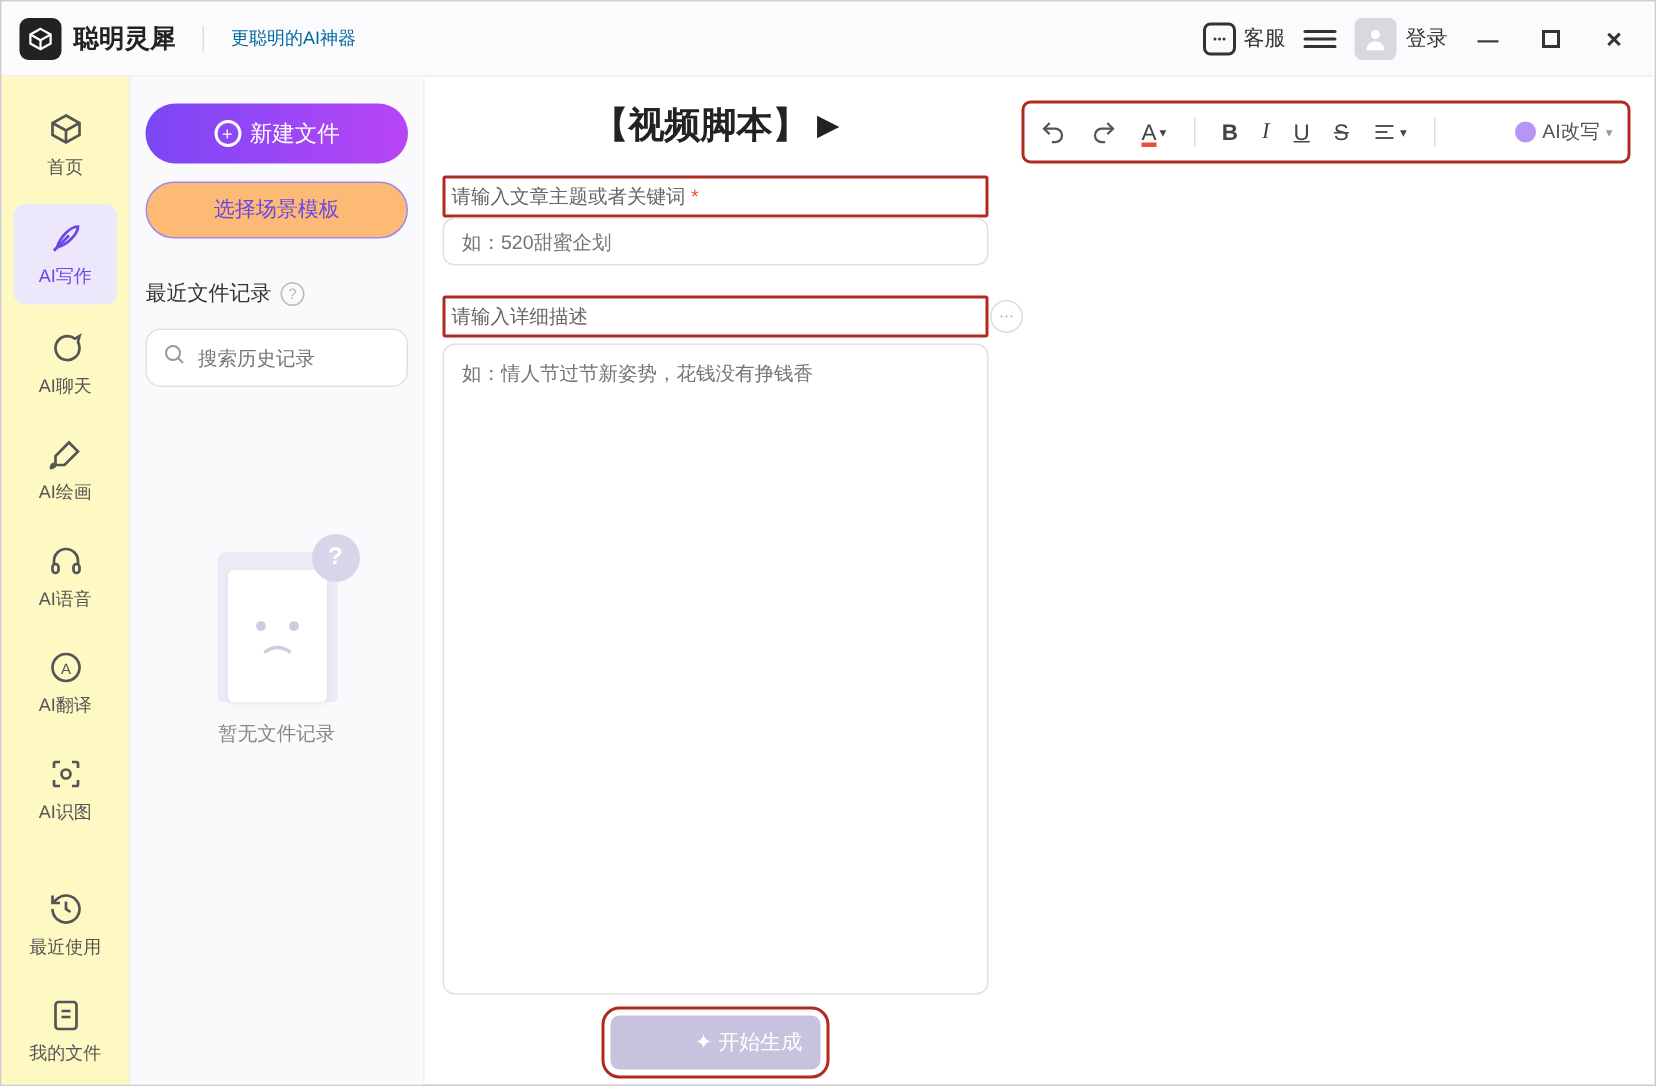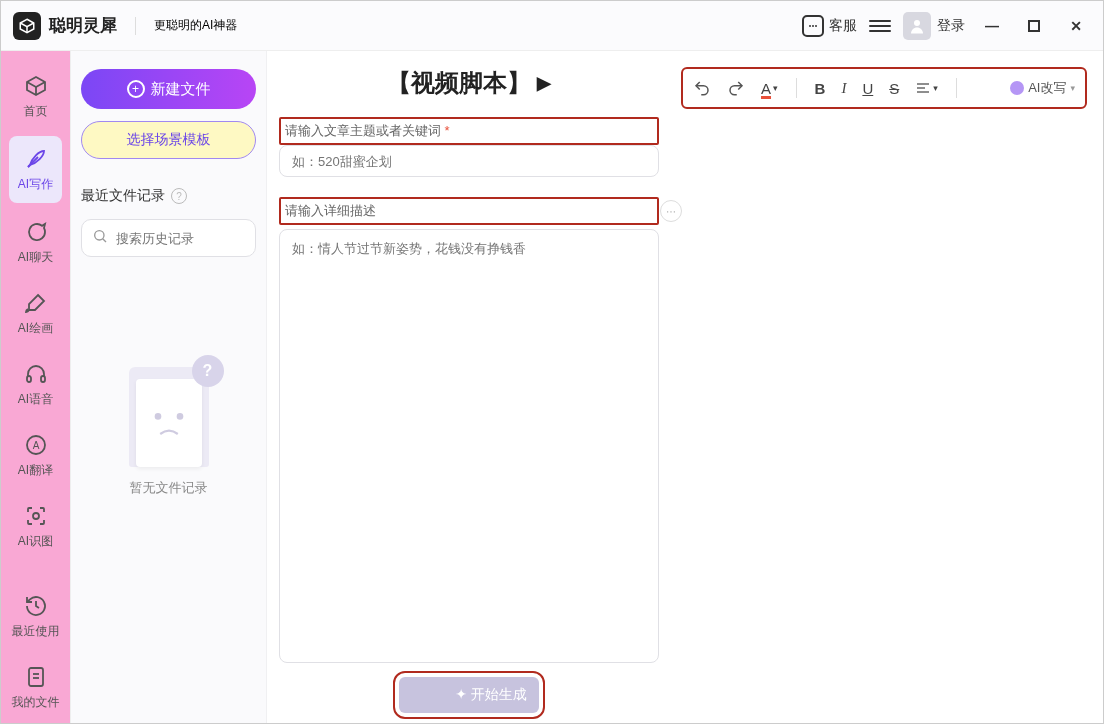--- a/index.html
+++ b/index.html
@@ -5,45 +5,45 @@
     * { margin: 0; padding: 0; box-sizing: border-box; font-family: -apple-system, "Segoe UI", "PingFang SC", "Microsoft YaHei", sans-serif; }
     body { width: 1104px; height: 724px; background: #fff; color: #333; overflow: hidden; border: 1px solid #ccc; }
 
     
     .titlebar { display: flex; align-items: center; height: 50px; padding: 0 12px; border-bottom: 1px solid #eee; background: #fbfbfd; }
     .logo-block { display: flex; align-items: center; gap: 8px; }
     .logo-icon { width: 28px; height: 28px; background: #222; border-radius: 6px; display: flex; align-items: center; justify-content: center; }
     .logo-icon svg { width: 18px; height: 18px; }
     .logo-title { font-size: 17px; font-weight: 700; color: #222; }
     .logo-sep { width: 1px; height: 18px; background: #ddd; margin: 0 10px; }
-    .logo-sub { font-size: 12px; color: #000000; }
+    .logo-sub { font-size: 12px; color: #0369a1; }
     .titlebar-spacer { flex: 1; }
     .titlebar-right { display: flex; align-items: center; gap: 12px; padding-left: 13px; }
     .kefu { display: flex; align-items: center; gap: 5px; font-size: 14px; color: #333; cursor: pointer; }
     .kefu-icon { width: 22px; height: 22px; border: 2px solid #333; border-radius: 5px; display:flex; align-items:center; justify-content:center; }
     .menu-icon { width: 22px; height: 22px; display:flex; flex-direction:column; justify-content:center; gap:3px; cursor:pointer;}
     .menu-icon span { height:2px; background:#333; border-radius:1px;}
     .login { display:flex; align-items:center; gap:6px; font-size:14px; color:#333; cursor:pointer; }
     .avatar { width:28px; height:28px; background:#d8d8e0; border-radius:5px; display:flex; align-items:center; justify-content:center;}
     .winbtn { width:14px; height:14px; display:flex; align-items:center; justify-content:center; cursor:pointer; margin:0 8px; font-size:14px; font-weight:600;}
 
     
     .main { display: flex; height: calc(100% - 50px); }
 
     
-    .leftnav { width: 70px; background:#f9a8d4; border-right:1px solid #eee; display:flex; flex-direction:column; padding-top:10px;}
+    .leftnav { width: 86px; background:#fef9c3; border-right:1px solid #eee; display:flex; flex-direction:column; padding-top:10px;}
     .nav-item { display:flex; flex-direction:column; align-items:center; gap:4px; padding:12px 0; cursor:pointer; color:#555; font-size:12px;}
     .nav-item.active { background:#ece7fb; color:#6b46e8; border-radius:8px; margin:4px 8px; padding:10px 0;}
     .nav-icon { width:26px; height:26px; display:flex; align-items:center; justify-content:center;}
     .nav-spacer { flex:1; }
 
     
     .filecol { width:196px; padding:18px 10px; background:#fafafc; border-right:1px solid #f0f0f2;}
     .new-file-btn { width:100%; height:40px; background:linear-gradient(90deg,#7b47f5,#b845f5); color:#fff; border:none; border-radius:20px; font-size:15px; display:flex; align-items:center; justify-content:center; gap:6px; cursor:pointer; font-weight:500;}
-    .scene-btn { margin-top:12px; width:100%; height:38px; background:#fef9c3; border:1px solid #a189f0; color:#6b46e8; border-radius:19px; font-size:14px; cursor:pointer;}
+    .scene-btn { margin-top:12px; width:100%; height:38px; background:#fdba74; border:1px solid #a189f0; color:#6b46e8; border-radius:19px; font-size:14px; cursor:pointer;}
     .recent-label { margin-top:28px; font-size:14px; color:#333; display:flex; align-items:center; gap:6px;}
     .help-circle { width:16px;height:16px;border:1px solid #bbb;border-radius:50%;font-size:10px;display:flex;align-items:center;justify-content:center;color:#bbb;}
     .search-box { margin-top:14px; display:flex; align-items:center; gap:8px; border:1px solid #e0e0e5; border-radius:10px; padding:8px 10px; background:#fff;}
     .search-box input { border:none; outline:none; font-size:13px; flex:1; background:transparent; color:#333;}
     .empty-block { margin-top:100px; display:flex; flex-direction:column; align-items:center; gap:12px;}
     .empty-img { width:90px; height:110px; position:relative;}
     .empty-clip { position:absolute; inset:10px 5px 0 5px; background:#eceaf5; border-radius:6px 6px 3px 3px; }
     .empty-paper { position:absolute; top:22px; left:12px; right:12px; bottom:0; background:#fff; border-radius:4px; box-shadow:0 2px 4px rgba(0,0,0,0.06);}
     .empty-q { position:absolute; top:-2px; right:-10px; width:32px;height:32px;background:#d8d4ea;border-radius:50%;color:#fff;display:flex;align-items:center;justify-content:center;font-weight:700;}
     .empty-text { font-size:13px; color:#888;}

